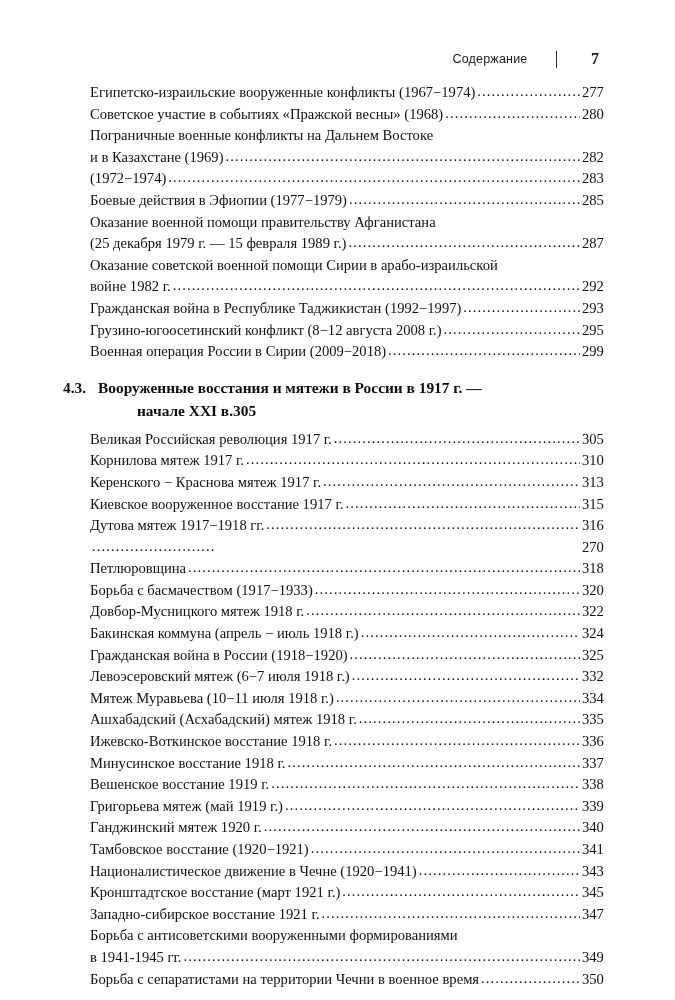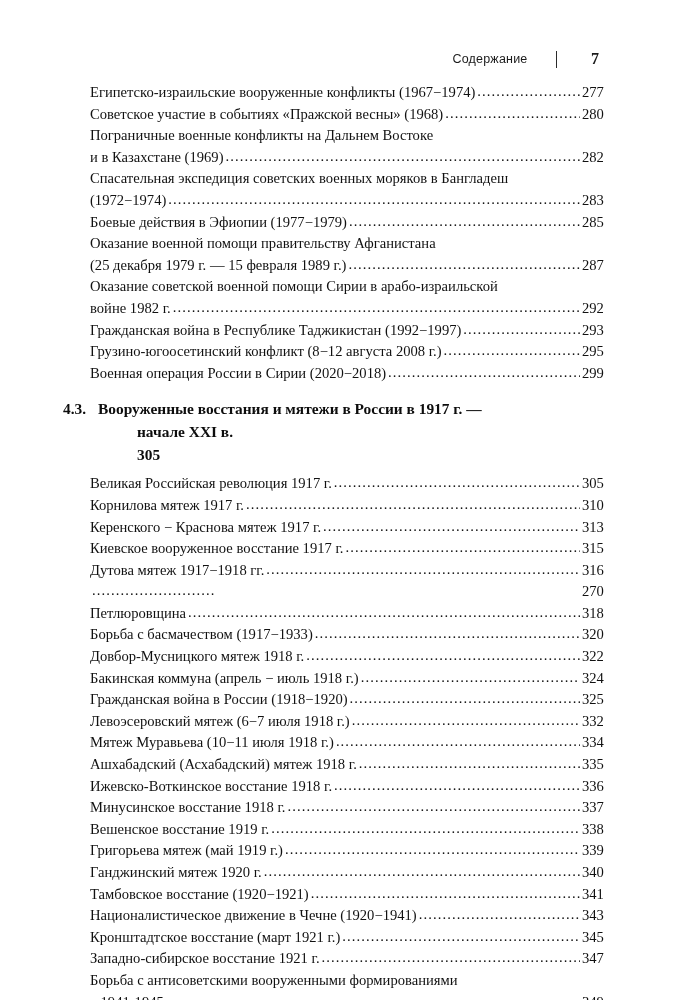--- a/index.html
+++ b/index.html
@@ -113,21 +113,20 @@
     margin-left: -43px;
     text-align: center;
   }
   .section .sec-body {
     margin-left: 4px;
   }
   .section .sec-line2 {
     display: flex;
     align-items: baseline;
     margin-left: 47px;
-    flex-direction: column;
   }
   .section .leader {
     letter-spacing: 1.2px;
   }
 
   .sub {
     margin-left: 0;
   }
 </style>
 </head>
@@ -159,21 +158,20 @@
         </div>
         <div class="entry sub">
           <div class="line1">Пограничные военные конфликты на Дальнем Востоке</div>
           <div class="row">
             <span class="txt">и в Казахстане (1969)</span>
             <span class="leader">.............................................................................</span>
             <span class="pg">282</span>
           </div>
         </div>
         <div class="entry sub">
-          <div class="line1">Спасательная экспедиция советских военных моряков в Бангладеш</div>
           <div class="row">
             <span class="txt">(1972−1974)</span>
             <span class="leader">.........................................................................................</span>
             <span class="pg">283</span>
           </div>
         </div>
         <div class="entry sub">
           <div class="row">
             <span class="txt">Боевые действия в Эфиопии (1977−1979)</span>
             <span class="leader">..................................................</span>
@@ -205,21 +203,21 @@
         </div>
         <div class="entry sub">
           <div class="row">
             <span class="txt">Грузино-югоосетинский конфликт (8−12 августа 2008 г.)</span>
             <span class="leader">.............................</span>
             <span class="pg">295</span>
           </div>
         </div>
         <div class="entry sub">
           <div class="row">
-            <span class="txt">Военная операция России в Сирии (2020−2018)</span>
+            <span class="txt">Военная операция России в Сирии (2009−2018)</span>
             <span class="leader">.........................................</span>
             <span class="pg">299</span>
           </div>
         </div>
       </div>
 
     <div class="section">
       <div class="sec-body">
         <span class="num">4.3.</span><span>Вооруженные восстания и мятежи в России в 1917 г. —</span>
       </div>

